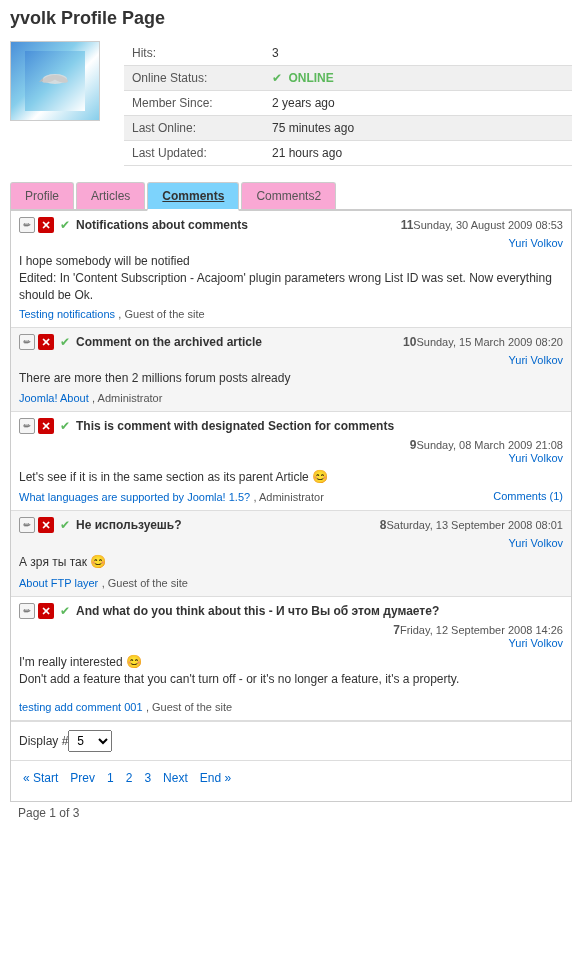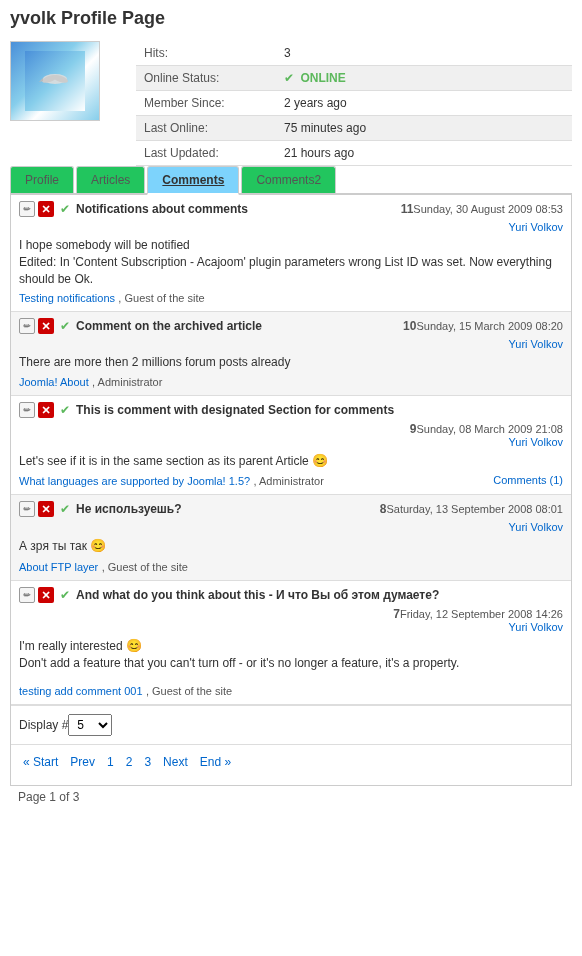--- a/index.html
+++ b/index.html
@@ -17,21 +17,22 @@
 
     .page-title {
       font-size: 18px;
       font-weight: bold;
       margin-bottom: 12px;
       color: #333;
     }
 
     .profile-header {
       display: flex;
-      gap: 36px;
+      gap: 24px;
+      margin-bottom: 16px;
     }
 
     .avatar-box {
       width: 90px;
       height: 80px;
       background: linear-gradient(135deg, #4a90d9 0%, #87ceeb 40%, #fff 60%, #87ceeb 100%);
       display: flex;
       align-items: center;
       justify-content: center;
       border: 1px solid #ccc;
@@ -86,21 +87,21 @@
     .tabs-container {
       display: flex;
       border-bottom: 2px solid #ccc;
       margin-bottom: 0;
     }
 
     .tab {
       padding: 6px 14px;
       border: 1px solid #ccc;
       border-bottom: none;
-      background: #22c55e;
+      background: #f9a8d4;
       cursor: pointer;
       font-size: 12px;
       margin-right: 2px;
       border-radius: 3px 3px 0 0;
       color: #555;
     }
 
     .tab.active {
       background: #7dd3fc;
       border-bottom: 2px solid #fff;

